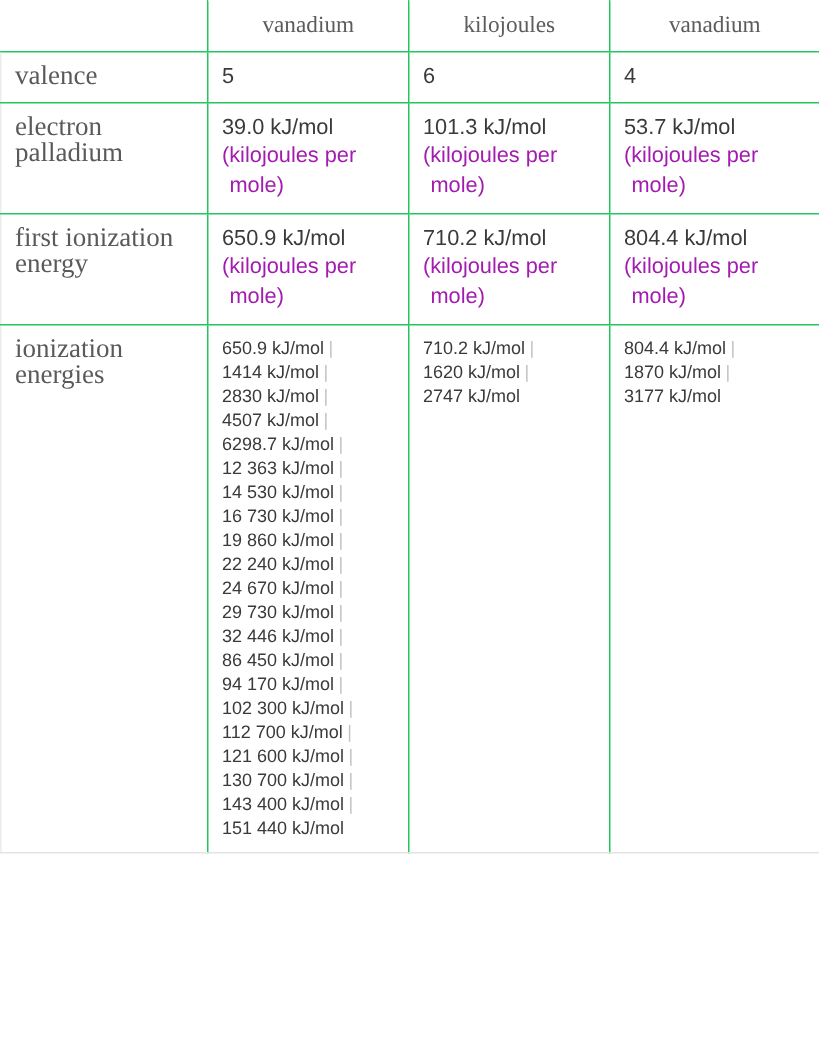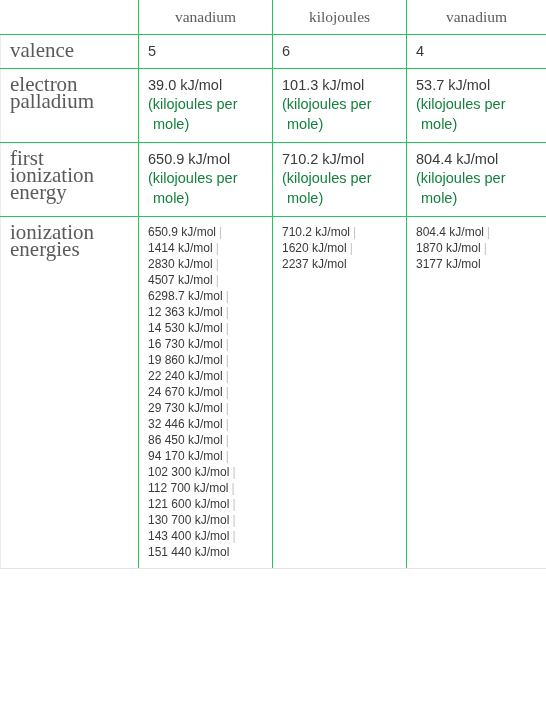--- a/index.html
+++ b/index.html
@@ -50,42 +50,42 @@
     font-size: 15.5px;
     color: #5c5c5c;
     line-height: 18px;
     padding-top: 7px;
     padding-bottom: 8px;
   }
 
   
   .row-label {
     font-family: "Liberation Serif", serif;
-    font-size: 21px;
+    font-size: 18px;
     color: #5a5a5a;
     line-height: 17px;
     padding-top: 8px;
     padding-left: 10px;
   }
 
   
   .val-cell {
     font-family: "Liberation Sans", sans-serif;
     font-size: 14.5px;
     color: #3a3a3a;
     line-height: 18px;
     padding-top: 8px;
     padding-left: 10px;
     word-wrap: break-word;
     overflow-wrap: break-word;
   }
   .val-main { display: block; }
   .val-unit {
     display: block;
-    color: #15803d;
+    color: #a21caf;
     font-size: 14.5px;
     line-height: 20px;
   }
   .val-unit .unit-l2 { display: block; padding-left: 5px; }
 
   
   .ion-cell {
     font-family: "Liberation Sans", sans-serif;
     font-size: 12px;
     color: #3a3a3a;
@@ -161,18 +161,18 @@
       </td>
       <td class="val-cell">
         <span class="val-main">804.4 kJ/mol</span>
         <span class="val-unit"><span>(kilojoules per</span><span class="unit-l2">mole)</span></span>
       </td>
     </tr>
 
     <tr>
       <td class="row-label">ionization energies</td>
       <td class="ion-cell"><span class="nbr">650.9 kJ/mol</span><span class="sep">|</span><span class="nbr">1414 kJ/mol</span><span class="sep">|</span><span class="nbr">2830 kJ/mol</span><span class="sep">|</span><span class="nbr">4507 kJ/mol</span><span class="sep">|</span><span class="nbr">6298.7 kJ/mol</span><span class="sep">|</span><span class="nbr">12 363 kJ/mol</span><span class="sep">|</span><span class="nbr">14 530 kJ/mol</span><span class="sep">|</span><span class="nbr">16 730 kJ/mol</span><span class="sep">|</span><span class="nbr">19 860 kJ/mol</span><span class="sep">|</span><span class="nbr">22 240 kJ/mol</span><span class="sep">|</span><span class="nbr">24 670 kJ/mol</span><span class="sep">|</span><span class="nbr">29 730 kJ/mol</span><span class="sep">|</span><span class="nbr">32 446 kJ/mol</span><span class="sep">|</span><span class="nbr">86 450 kJ/mol</span><span class="sep">|</span><span class="nbr">94 170 kJ/mol</span><span class="sep">|</span><span class="nbr">102 300 kJ/mol</span><span class="sep">|</span><span class="nbr">112 700 kJ/mol</span><span class="sep">|</span><span class="nbr">121 600 kJ/mol</span><span class="sep">|</span><span class="nbr">130 700 kJ/mol</span><span class="sep">|</span><span class="nbr">143 400 kJ/mol</span><span class="sep">|</span><span class="nbr">151 440 kJ/mol</span></td>
-      <td class="ion-cell"><span class="nbr">710.2 kJ/mol</span><span class="sep">|</span><span class="nbr">1620 kJ/mol</span><span class="sep">|</span><span class="nbr">2237 kJ/mol</span></td>
+      <td class="ion-cell"><span class="nbr">710.2 kJ/mol</span><span class="sep">|</span><span class="nbr">1620 kJ/mol</span><span class="sep">|</span><span class="nbr">2747 kJ/mol</span></td>
       <td class="ion-cell"><span class="nbr">804.4 kJ/mol</span><span class="sep">|</span><span class="nbr">1870 kJ/mol</span><span class="sep">|</span><span class="nbr">3177 kJ/mol</span></td>
     </tr>
 
   </tbody>
 </table>
 
 </body></html>

